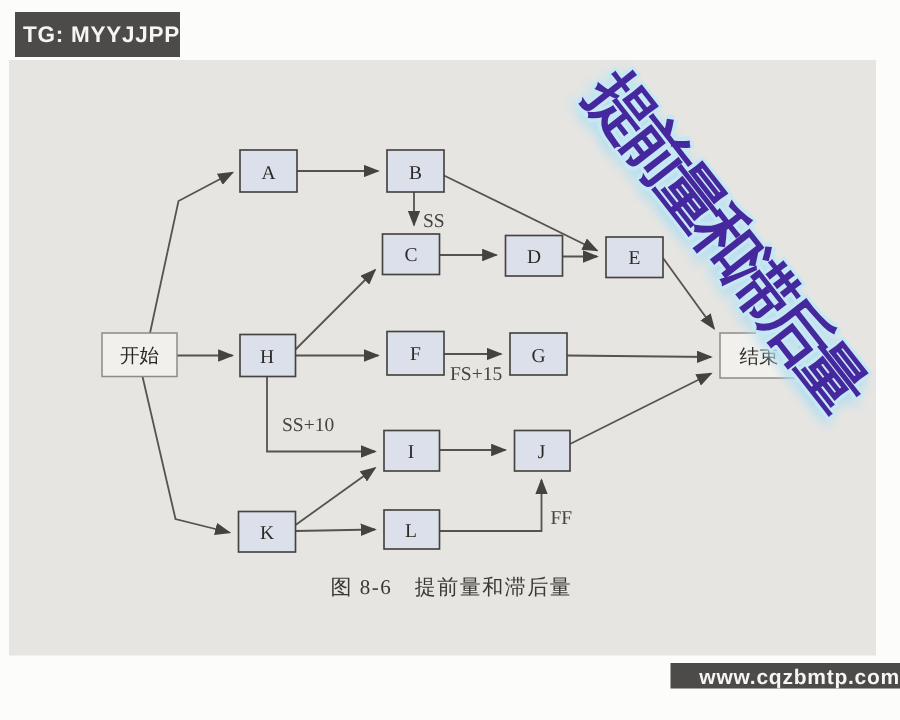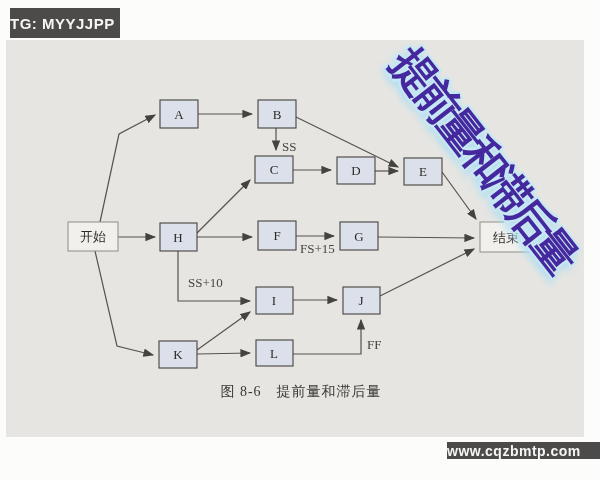--- a/index.html
+++ b/index.html
@@ -7,21 +7,21 @@
     width:600px;height:480px;overflow:hidden;position:relative;
     background:#fcfcfb;
     font-family:"Liberation Sans",sans-serif;
   }
   .scan-panel{
     position:absolute;left:6px;top:40px;width:578px;height:397px;
     background:#e6e5e2;
   }
   .badge{
     position:absolute;background:#4d4b49;color:#f5f5f5;
-    display:flex;align-items:center;justify-content:flex-start;
+    display:flex;align-items:center;justify-content:flex-end;
     font-weight:bold;letter-spacing:.5px;
   }
   .badge.tl{left:10px;top:8px;width:110px;height:30px;font-size:15px;}
   .badge.br{left:447px;top:442px;width:153px;height:17px;font-size:14px;}
   .watermark{
     position:absolute;left:424px;top:36px;
     transform:rotate(52deg);transform-origin:0 0;
     font-size:44px;font-weight:bold;letter-spacing:-6px;white-space:nowrap;
     color:#46289e;
     text-shadow:

